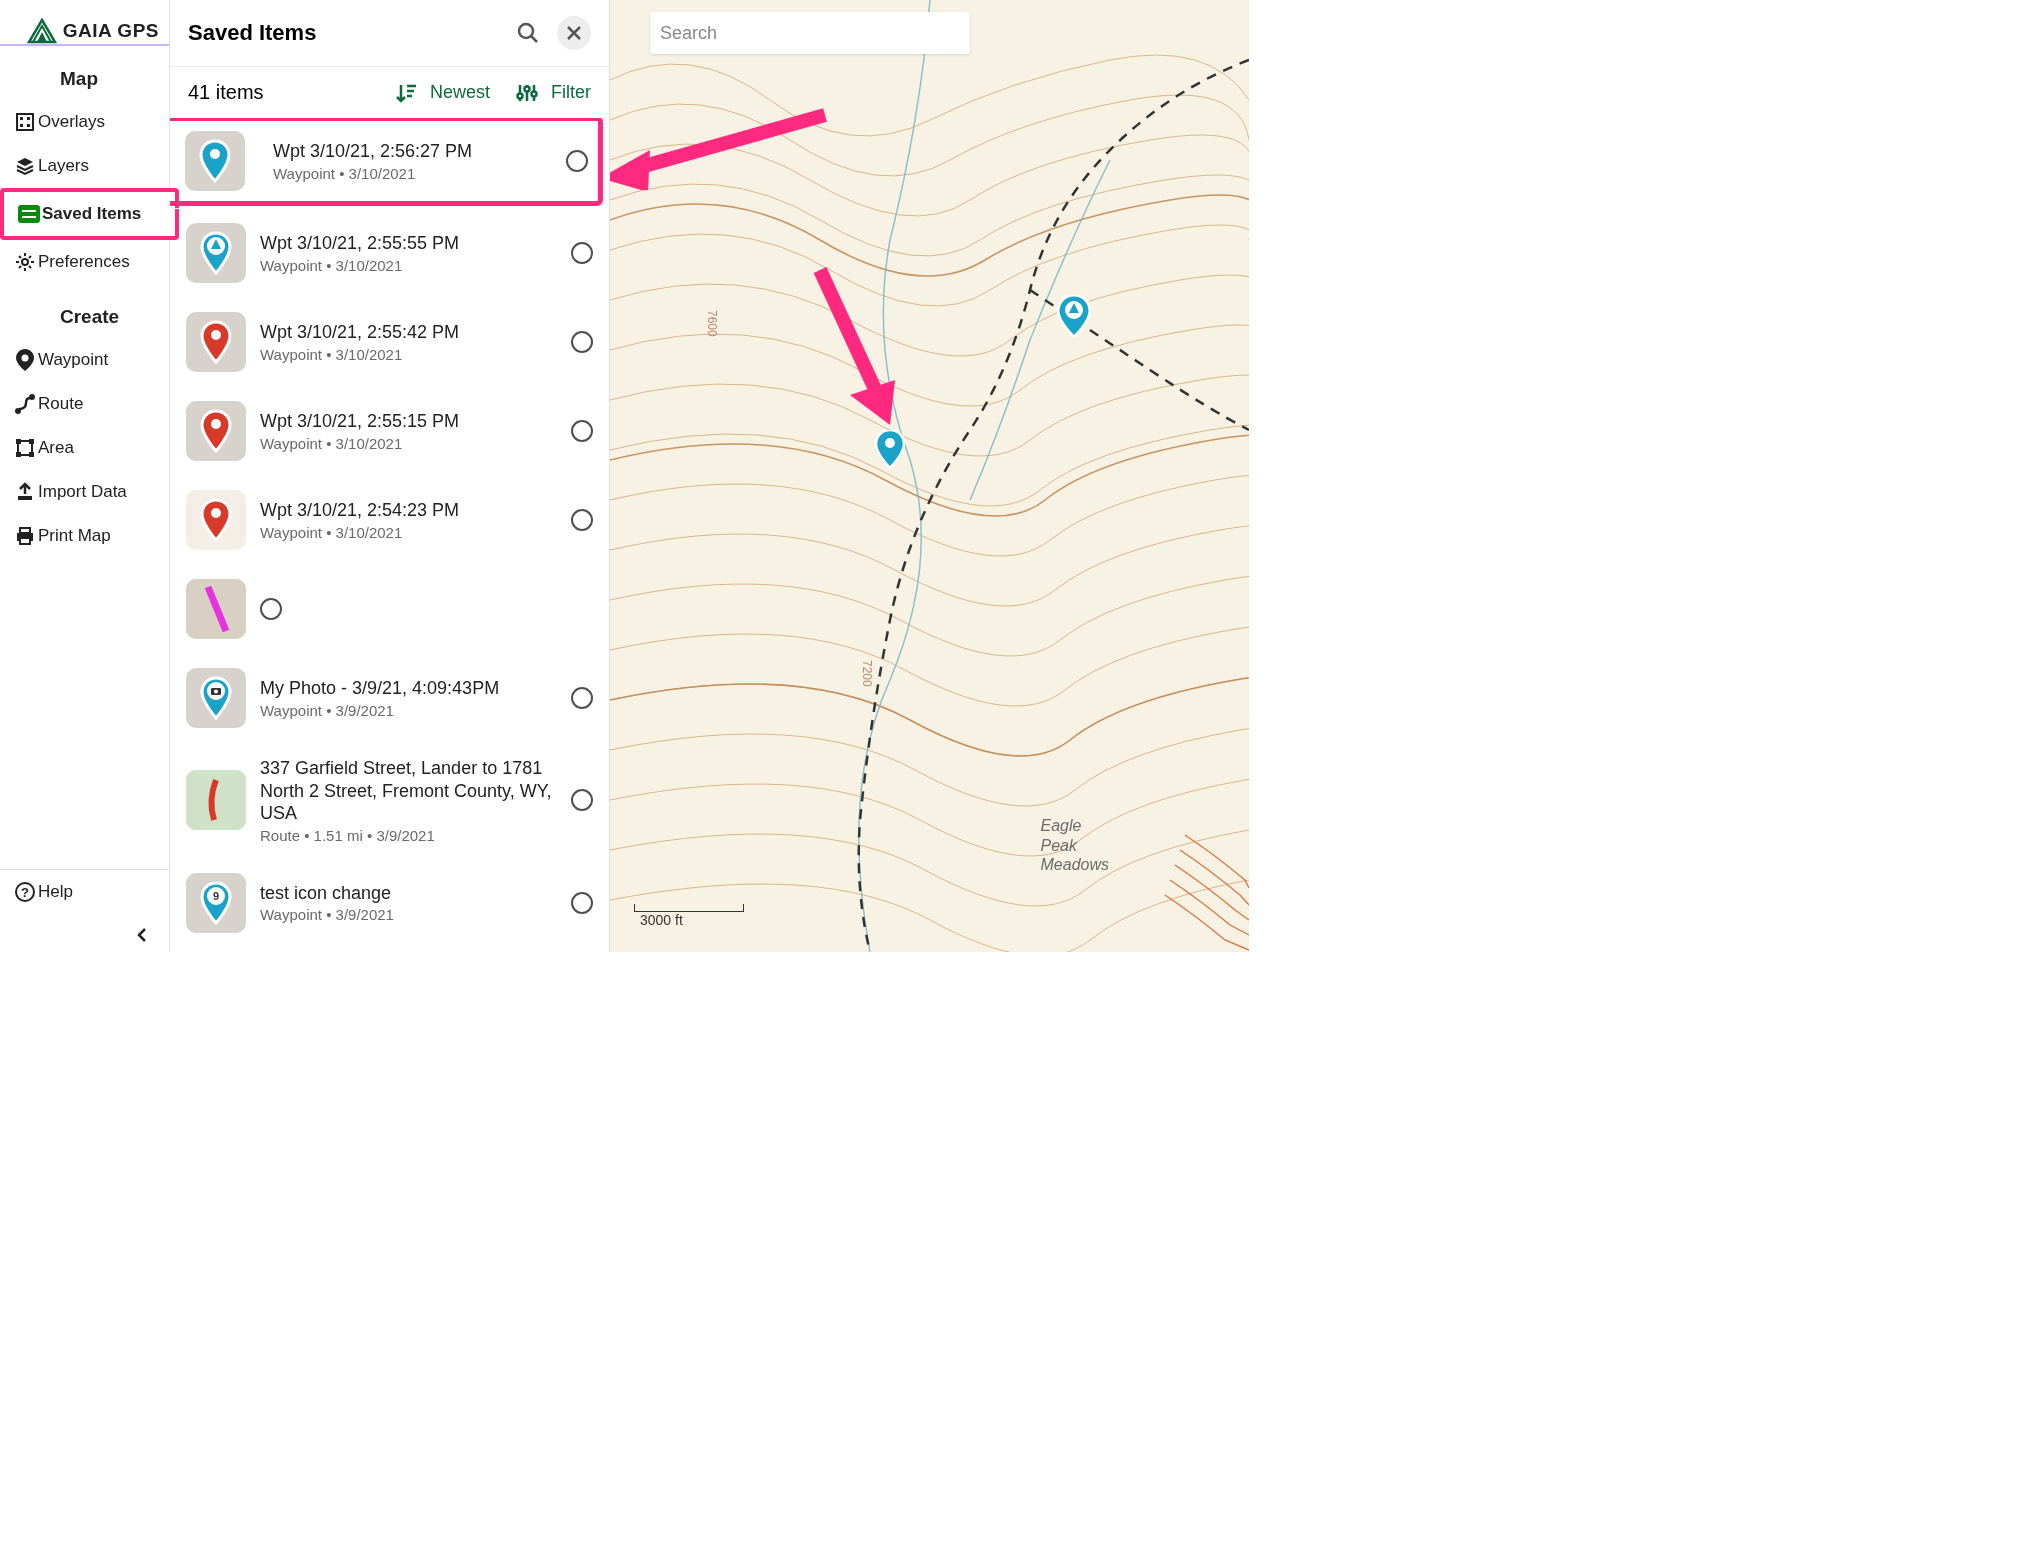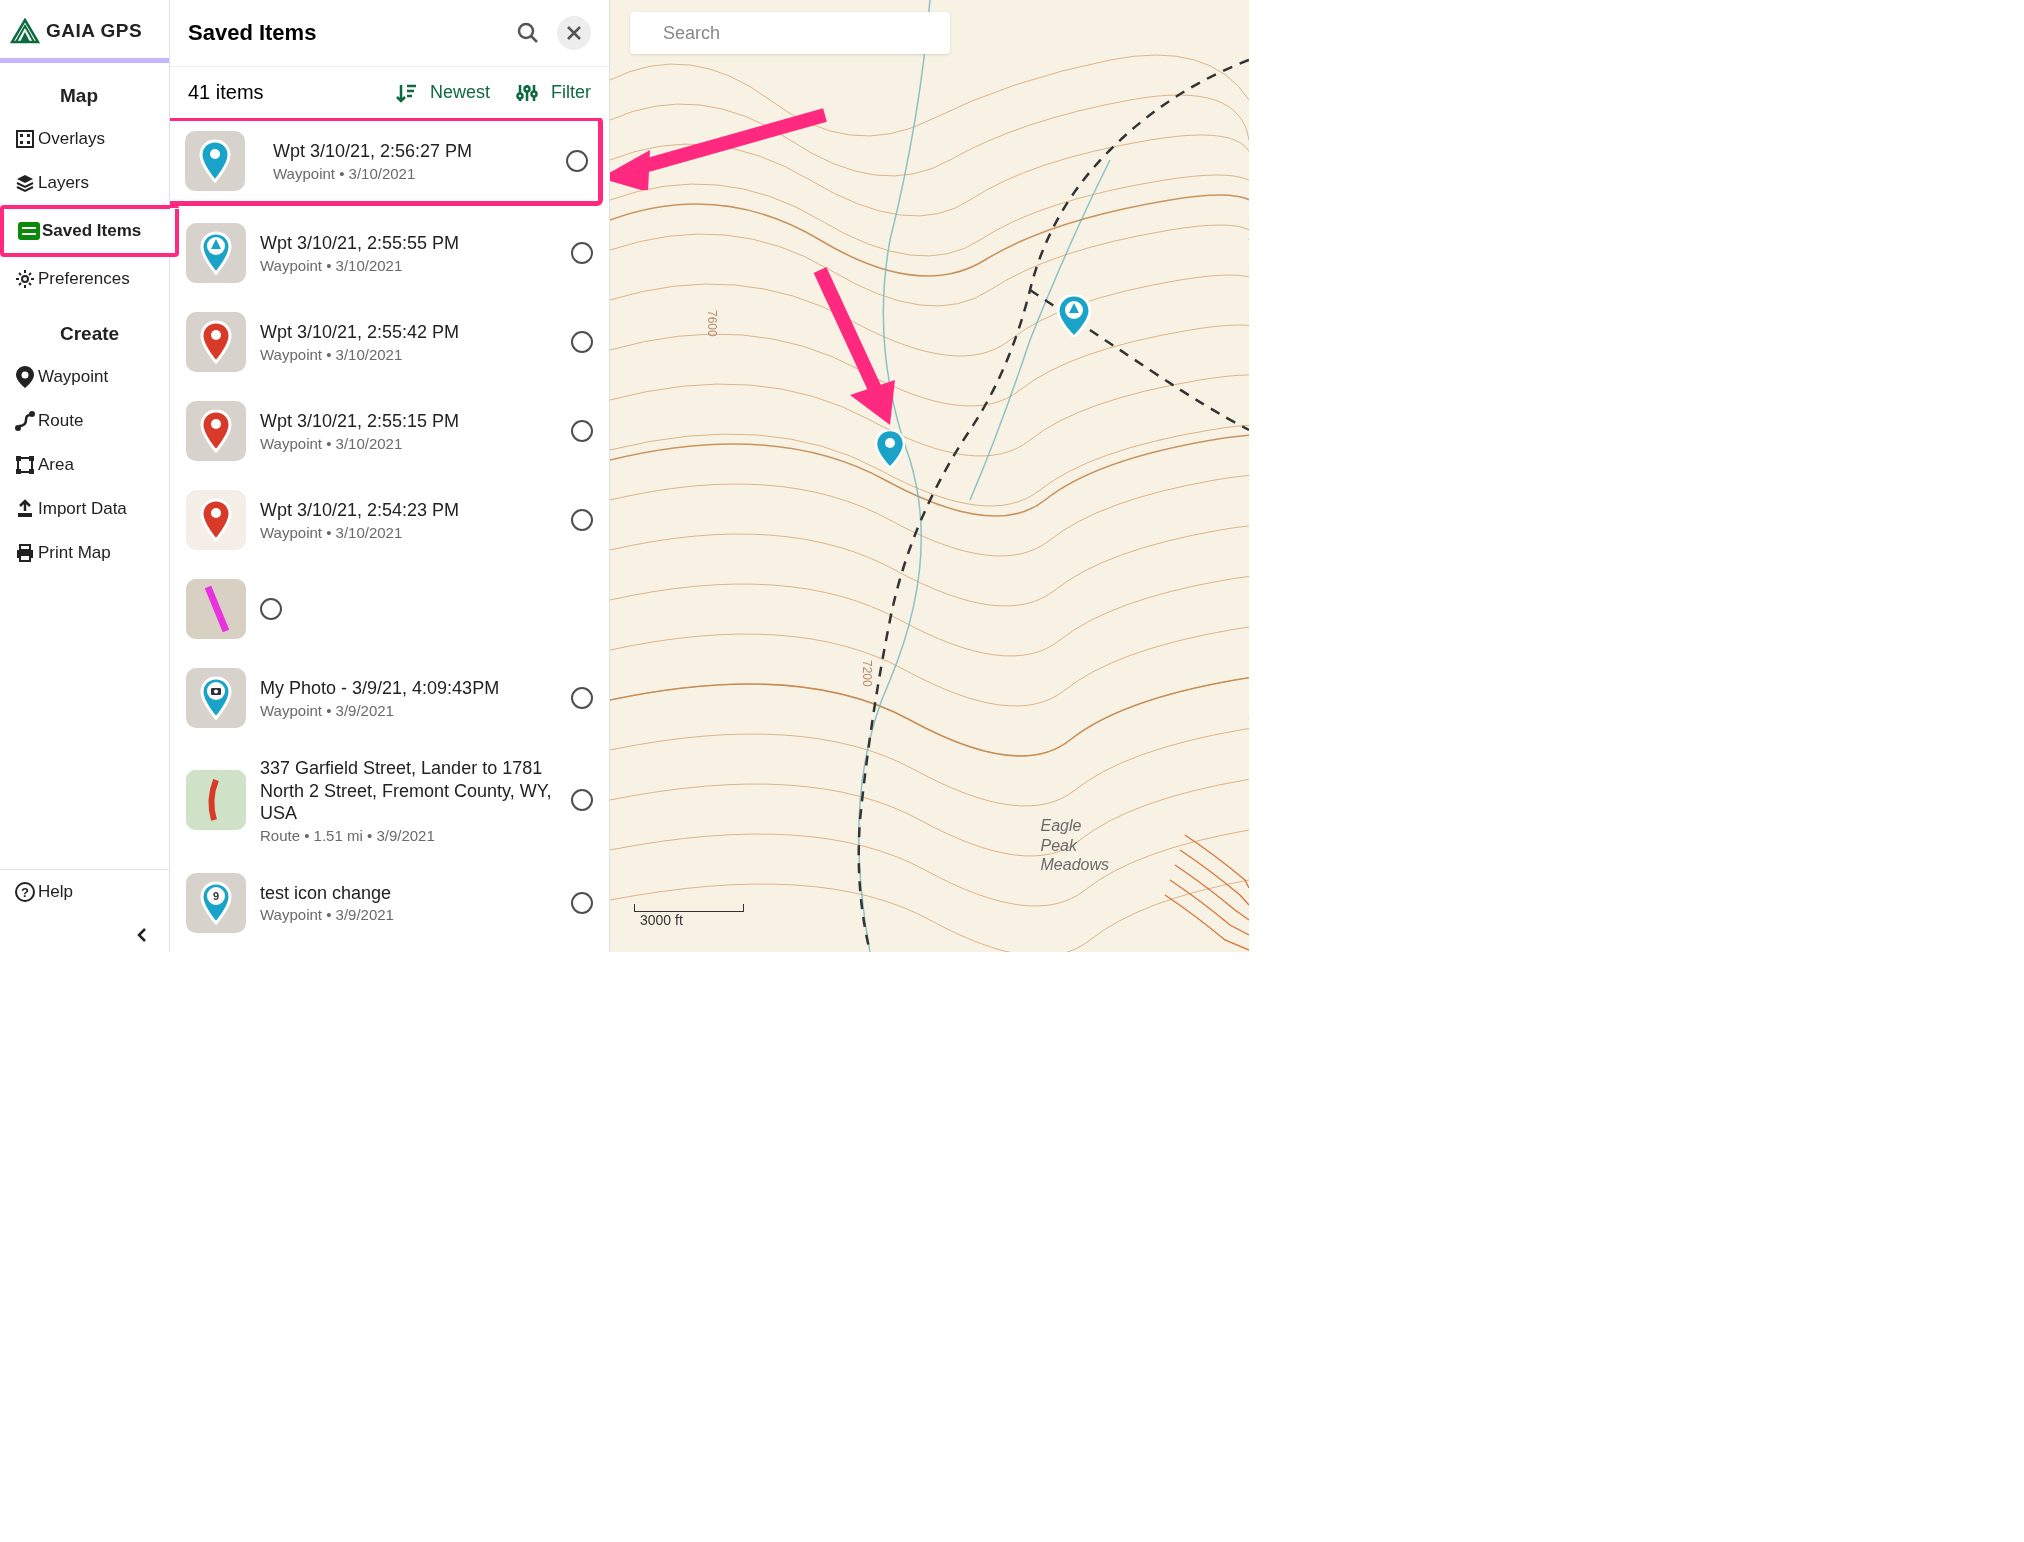--- a/index.html
+++ b/index.html
@@ -14,25 +14,26 @@
 
     
     .left-sidebar {
       width: 170px;
       border-right: 1px solid #e0e0e0;
       display: flex;
       flex-direction: column;
       position: relative;
     }
     .logo-row {
-      padding: 18px 10px 14px 10px;
+      padding: 18px 10px 0 10px;
       display: flex;
       align-items: center;
       gap: 6px;
-      border-bottom: 5px solid #c4b5fd;
+      border-bottom: 2px solid #c4b5fd;
+      justify-content: flex-end;
     }
     .logo-text { font-size: 19px; font-weight: 600; letter-spacing: 0.5px; color:#222; }
     .section-header {
       font-size: 19px;
       font-weight: 700;
       color: #222;
       padding: 22px 12px 10px;
       margin-left: 48px;
     }
     .nav-item {
@@ -127,22 +128,22 @@
     .radio {
       width: 22px; height:22px; border:2.5px solid #4f4f4f; border-radius:50%;
       flex-shrink:0; cursor:pointer;
     }
 
     
     .map-pane {
       flex:1; position:relative; background:#f8f2e5; overflow:hidden;
     }
     .map-search {
-      position:absolute; top: 12px; left: 20px; width: 320px; height: 42px;
-      background:#fff; border:none; border-radius: 4px; padding: 0 33px;
+      position:absolute; top: 12px; left: 40px; width: 320px; height: 42px;
+      background:#fff; border:none; border-radius: 4px; padding: 0 10px;
       font-size: 18px; color:#333; box-shadow: 0 1px 3px rgba(0,0,0,0.12);
     }
     .map-search::placeholder { color:#888; }
     .scale-bar {
       position:absolute; bottom: 24px; left: 24px;
       font-size: 14px; color:#333;
     }
     .scale-bar .bar {
       width: 110px; height: 8px; border: 1.5px solid #333; border-top:none;
     }

